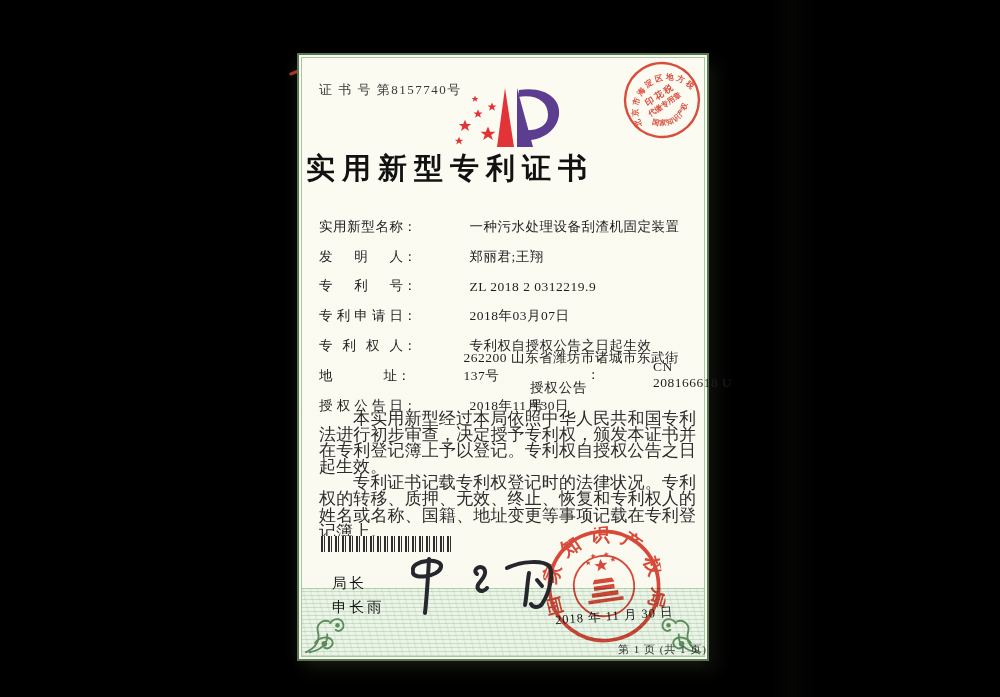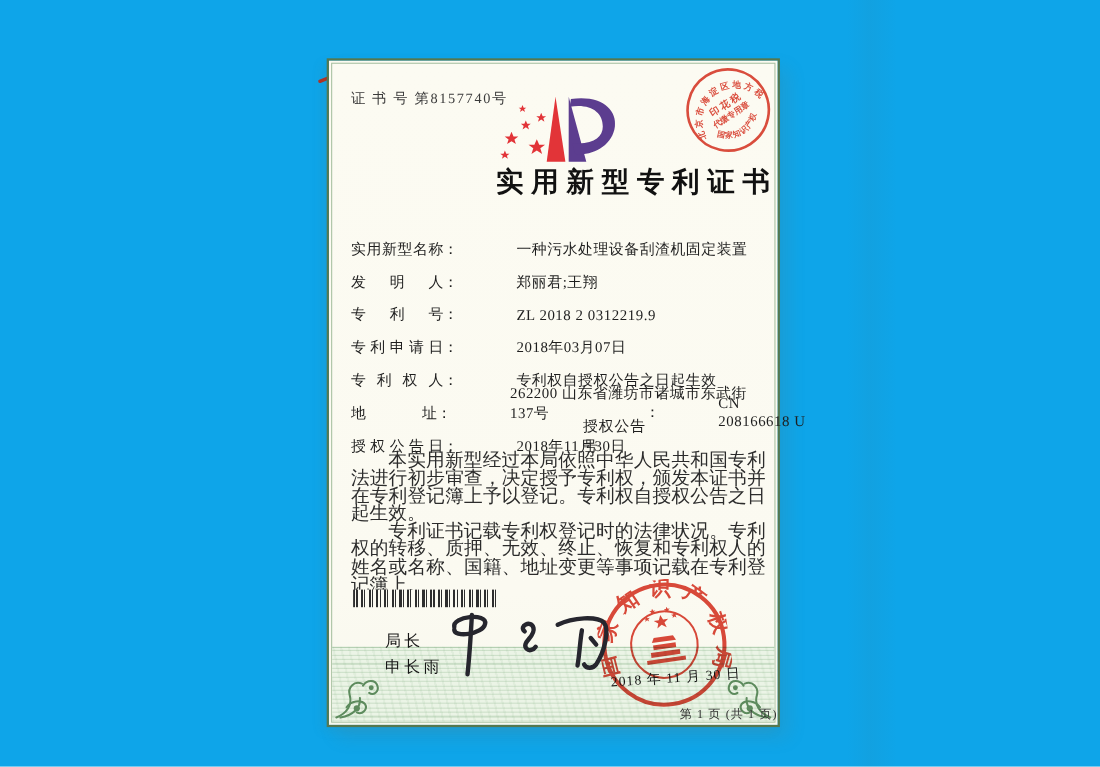--- a/index.html
+++ b/index.html
@@ -2,21 +2,21 @@
 <html><head>
 <meta charset="utf-8">
 <style>
   * { margin:0; padding:0; box-sizing:border-box; }
   html,body { width:1000px; height:697px; }
   body {
     font-family: "Liberation Serif", "DejaVu Serif", serif;
     background:#fefdfb;
     position:relative; overflow:hidden;
   }
-  .photo { position:absolute; inset:0; background:#0ea5e9; }
+  .photo { position:absolute; inset:0; background:#000000; }
   .crease {
     position:absolute; left:770px; top:0; width:46px; height:697px;
     background:linear-gradient(90deg, rgba(0,0,0,0) 0%, rgba(90,90,70,.05) 45%, rgba(0,0,0,0) 100%);
   }
   .pen-mark {
     position:absolute; left:289px; top:71px; width:11px; height:3px;
     background:#b03226; border-radius:2px; transform:rotate(-22deg);
   }
   
   .page {
@@ -26,22 +26,22 @@
     box-shadow: 8px 10px 16px rgba(110,110,90,.14), -5px 4px 10px rgba(110,110,90,.08);
   }
   .page::before {
     content:""; position:absolute; inset:2px; border:1px solid #a9c2a3; pointer-events:none;
   }
   .cert-no {
     position:absolute; left:20px; top:26px; font-size:13px; letter-spacing:1.5px; color:#3a3a3a;
   }
   .logo { position:absolute; left:148px; top:30px; width:120px; height:70px; }
   .title {
-    position:absolute; left:0; top:94px; width:100%; text-align:right;
-    font-size:25px; font-weight:700; letter-spacing:7px; color:#111; text-indent:7px;
+    position:absolute; left:0; top:94px; width:100%; text-align:left;
+    font-size:29px; font-weight:700; letter-spacing:7px; color:#111; text-indent:7px;
   }
   
   .fields { position:absolute; left:20px; top:151px; width:378px; color:#1e1e1e; }
   .frow { position:relative; height:29.8px; display:flex; align-items:flex-end; font-size:13.5px; }
   .flabel { display:inline-block; width:84px; text-align:justify; text-align-last:justify; }
   .fcolon { margin-right:6px; }
   .fvalue { letter-spacing:.5px;margin-left:47px; }
   .grant2 { position:absolute; left:211px; display:flex; align-items:center; }
   .grant2 .flabel { width:72px;margin-top:44px; }
   
@@ -62,21 +62,21 @@
     position:absolute; left:3px; right:3px; bottom:3px; top:533px; z-index:1;
     background-color:#ebf4e6;
     background-image:repeating-linear-gradient(0deg, rgba(125,172,125,.30) 0 1px, rgba(0,0,0,0) 1px 4px),
                      repeating-linear-gradient(78deg, rgba(125,172,125,.10) 0 2px, rgba(0,0,0,0) 2px 7px);
     border-top:1px solid rgba(110,160,110,.25);
   }
   .flourish { position:absolute; bottom:0; width:56px; height:56px; }
   .flourish.left { left:0; }
   .flourish.right { right:0; transform:scaleX(-1); }
   
-  .director { position:absolute; left:33px; top:516px; z-index:3; color:#161616; font-size:14.5px; letter-spacing:3px; line-height:24px; font-family:"Liberation Sans","DejaVu Sans",sans-serif;margin-left:18px; }
+  .director { position:absolute; left:33px; top:516px; z-index:3; color:#161616; font-size:14.5px; letter-spacing:3px; line-height:24px; font-family:"Liberation Sans","DejaVu Sans",sans-serif; }
   .signature { position:absolute; left:92px; top:492px; width:180px; height:78px; z-index:3; }
   .main-seal { position:absolute; left:246px; top:472px; width:118px; height:118px; z-index:2; transform:rotate(-8deg); mix-blend-mode:multiply; opacity:.92; }
   .seal-date { position:absolute; left:256px; top:553px; z-index:4; font-size:12.5px; letter-spacing:1px; color:#141414; transform:rotate(-4deg); white-space:nowrap; }
   .page-no { position:absolute; left:0; width:100%; top:587px; text-align:right; font-size:11px; color:#333; z-index:3; letter-spacing:1px; }
   
   .tax-seal { position:absolute; left:322px; top:4px; width:82px; height:82px; transform:rotate(-33deg); mix-blend-mode:multiply; opacity:.9; }
 </style>
 </head>
 <body>
 

